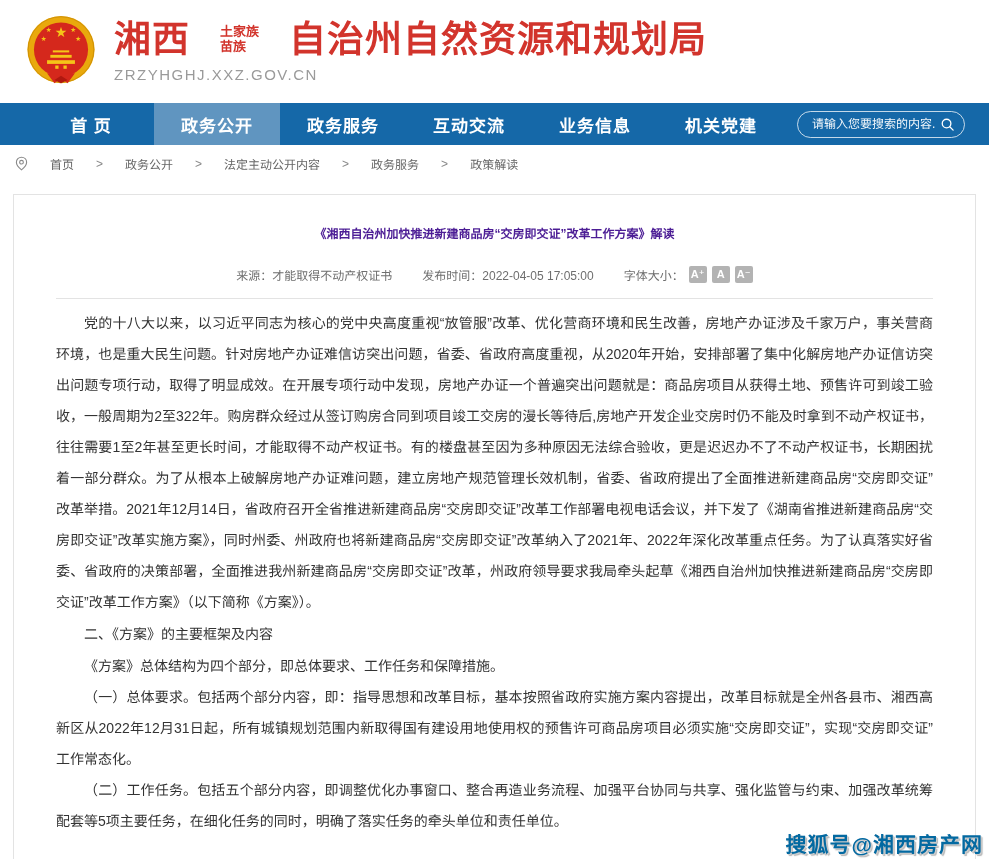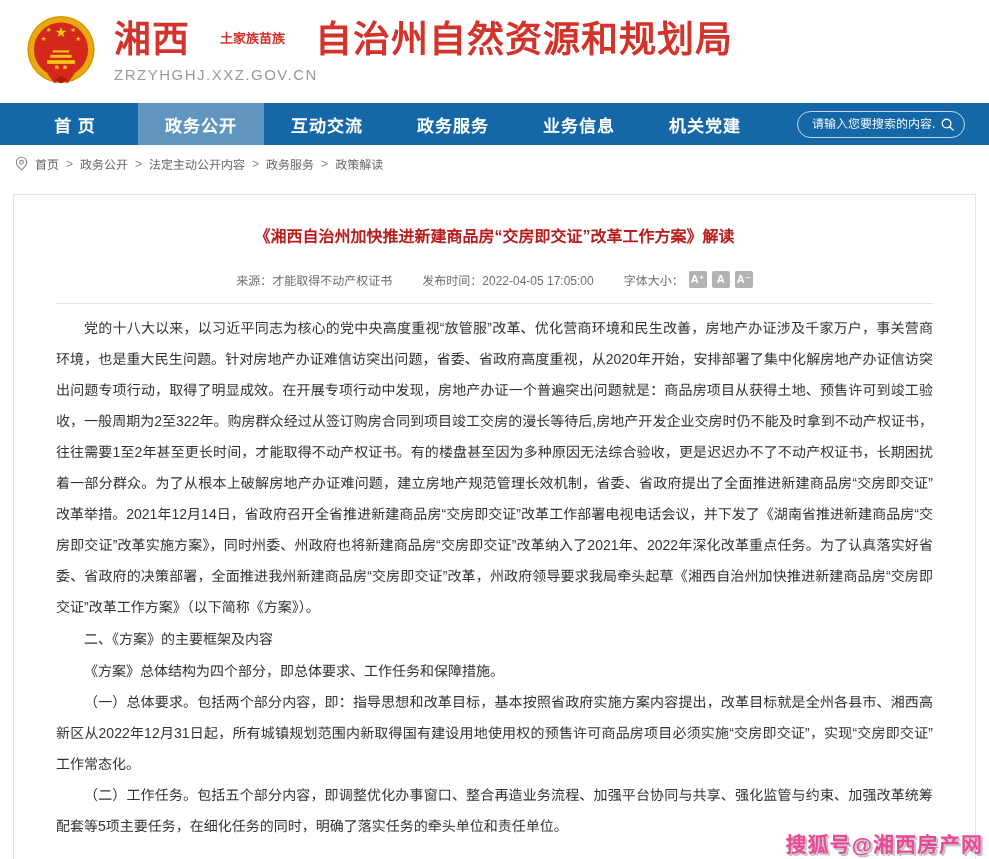--- a/index.html
+++ b/index.html
@@ -24,31 +24,31 @@
     padding:9px 0 8px 20px;height:103px;background:#fff;
   }
   .emblem{width:82px;height:82px;flex:0 0 82px;}
   .site-title-block{margin-left:12px;}
   .site-title-line{display:flex;align-items:center;gap:28px;}
   .site-title-big{
     color:var(--accent-red);font-size:37px;font-weight:bold;
     letter-spacing:1px;line-height:1;
   }
   .site-title-small{
-    display:flex;justify-content:center;
+    display:flex;flex-direction:column;justify-content:center;
     color:var(--accent-red);font-size:13px;font-weight:bold;
     line-height:1.15;margin:0 2px;white-space:nowrap;
   }
   .site-domain{
     color:#9a9a9a;font-size:15px;letter-spacing:1.5px;margin-top:8px;
   }
   
   .navbar{
     height:42px;background:var(--nav-blue);
-    display:flex;align-items:stretch;padding-left:12px;
+    display:flex;align-items:stretch;padding-left:28px;
   }
   .nav-item{
     width:126px;display:flex;align-items:center;justify-content:center;
     color:#fff;font-size:17px;font-weight:bold;cursor:pointer;
     letter-spacing:1px;text-decoration:none;
   }
   .nav-item.active{background:var(--nav-active);}
   .nav-search{
     margin-left:auto;margin-right:24px;align-self:center;
     width:168px;height:27px;border:1px solid rgba(255,255,255,0.75);
@@ -57,33 +57,33 @@
   }
   .nav-search input{
     flex:1;border:none;background:transparent;outline:none;
     color:#fff;font-size:12px;width:100px;
     font-family:"Liberation Sans","DejaVu Sans",sans-serif;
   }
   .nav-search input::placeholder{color:rgba(255,255,255,0.95);opacity:1;}
   .search-icon{width:15px;height:15px;flex:0 0 15px;cursor:pointer;}
   
   .breadcrumb{
-    display:flex;align-items:center;gap:7px;
+    display:flex;align-items:center;gap:22px;
     padding:10px 0 9px 15px;font-size:12px;color:#666;background:#fff;
   }
   .breadcrumb a{color:#666;text-decoration:none;cursor:pointer;}
   .crumb-sep{color:#888;}
   .pin-icon{width:13px;height:15px;}
   
   .content-box{
     margin:13px 13px 0;border:1px solid var(--border-gray);
     background:#fff;padding:31px 42px 40px;min-height:660px;
   }
   .article-title{
-    text-align:center;font-size:16px;font-weight:bold;color:#b91c1c;
+    text-align:center;font-size:12px;font-weight:bold;color:#4c1d95;
     margin:0;line-height:1.4;
   }
   .article-meta{
     margin-top:23px;display:flex;justify-content:center;align-items:center;
     gap:30px;font-size:12px;color:var(--meta-text);
   }
   .font-size-ctrl{display:flex;align-items:flex-end;gap:5px;}
   .font-btn{
     display:inline-flex;align-items:center;justify-content:center;
     width:18px;height:17px;background:var(--btn-gray);color:#fff;
@@ -95,21 +95,21 @@
     margin:15px 0 9px;
   }
   .article-body p{
     margin:0;text-indent:2em;font-size:14px;line-height:31px;
     color:var(--body-text);text-align:justify;
   }
   .article-body p.section-head{line-height:33px;}
   
   .watermark{
     position:absolute;right:6px;bottom:1px;
-    font-size:21px;font-weight:900;color:#ec4899;letter-spacing:1px;
+    font-size:21px;font-weight:900;color:#0369a1;letter-spacing:1px;
     text-shadow:1px 1px 0 #cfcfcf,2px 2px 1px rgba(120,120,120,0.55);
     z-index:6;
   }
 </style>
 </head>
 <body>
 
 <header class="site-header">
   <a style="display:flex;align-items:center;text-decoration:none;cursor:pointer;">
     <svg class="emblem" viewBox="0 0 100 100">
@@ -139,22 +139,22 @@
       </span>
       <span class="site-title-big">自治州自然资源和规划局</span>
     </div>
     <div class="site-domain">ZRZYHGHJ.XXZ.GOV.CN</div>
   </div>
 </header>
 
 <nav class="navbar">
   <a class="nav-item">首 页</a>
   <a class="nav-item active">政务公开</a>
+  <a class="nav-item">政务服务</a>
   <a class="nav-item">互动交流</a>
-  <a class="nav-item">政务服务</a>
   <a class="nav-item">业务信息</a>
   <a class="nav-item">机关党建</a>
   <div class="nav-search">
     <input type="text" placeholder="请输入您要搜索的内容." style="">
     <svg class="search-icon" viewBox="0 0 16 16">
       <circle cx="7" cy="7" r="4.6" fill="none" stroke="#ffffff" stroke-width="1.4"></circle>
       <line x1="10.4" y1="10.4" x2="14" y2="14" stroke="#ffffff" stroke-width="1.4" stroke-linecap="round"></line>
     </svg>
   </div>
 </nav>

